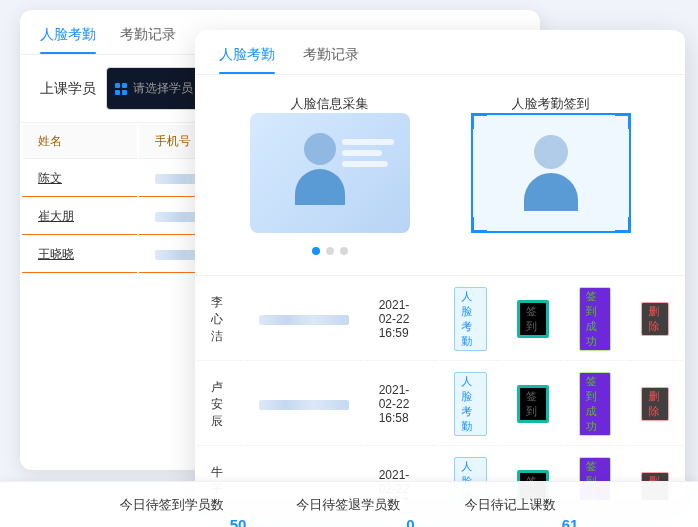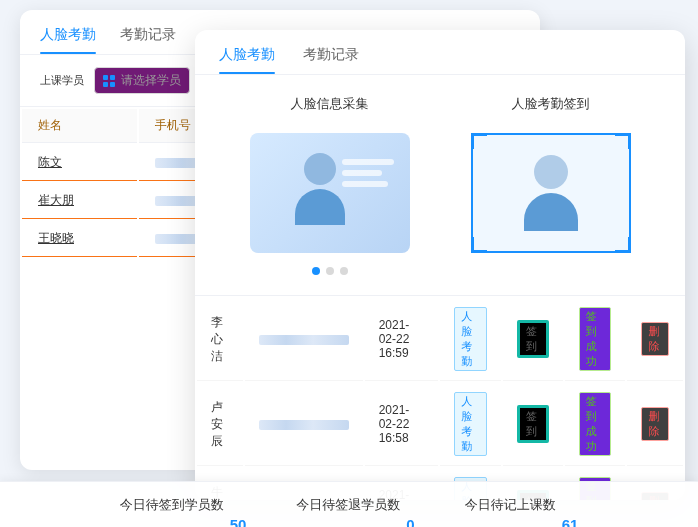--- a/index.html
+++ b/index.html
@@ -68,32 +68,32 @@
     .card-back .toolbar {
       display: flex;
       align-items: center;
       padding: 12px 20px;
       gap: 10px;
       border-bottom: 1px solid #eef0f5;
     }
 
     .toolbar-label {
       color: #333;
-      font-size: 11px;
+      font-size: 14px;
     }
 
     .student-select {
       display: flex;
       align-items: center;
       border: 1px solid #d9d9d9;
       border-radius: 4px;
-      padding: 4px 8px;
+      padding: 12px 8px;
       gap: 6px;
       cursor: pointer;
-      background: #701a75;
+      background: #0f172a;
       font-size: 12px;
       color: #999;
     }
 
     .student-select .grid-icon {
       display: inline-grid;
       grid-template-columns: 1fr 1fr;
       gap: 2px;
       width: 12px;
       height: 12px;
@@ -181,21 +181,21 @@
     .face-panel {
       flex: 1;
       display: flex;
       flex-direction: column;
       align-items: center;
     }
 
     .face-panel-title {
       font-size: 13px;
       color: #333;
-      margin-bottom: 20px;
+      margin-bottom: 0;
       font-weight: 400;
     }
 
     .face-card-collect {
       width: 160px;
       height: 120px;
       border-radius: 8px;
       background: linear-gradient(135deg, #d6eaff 0%, #b8d4f5 100%);
       position: relative;
       display: flex;

